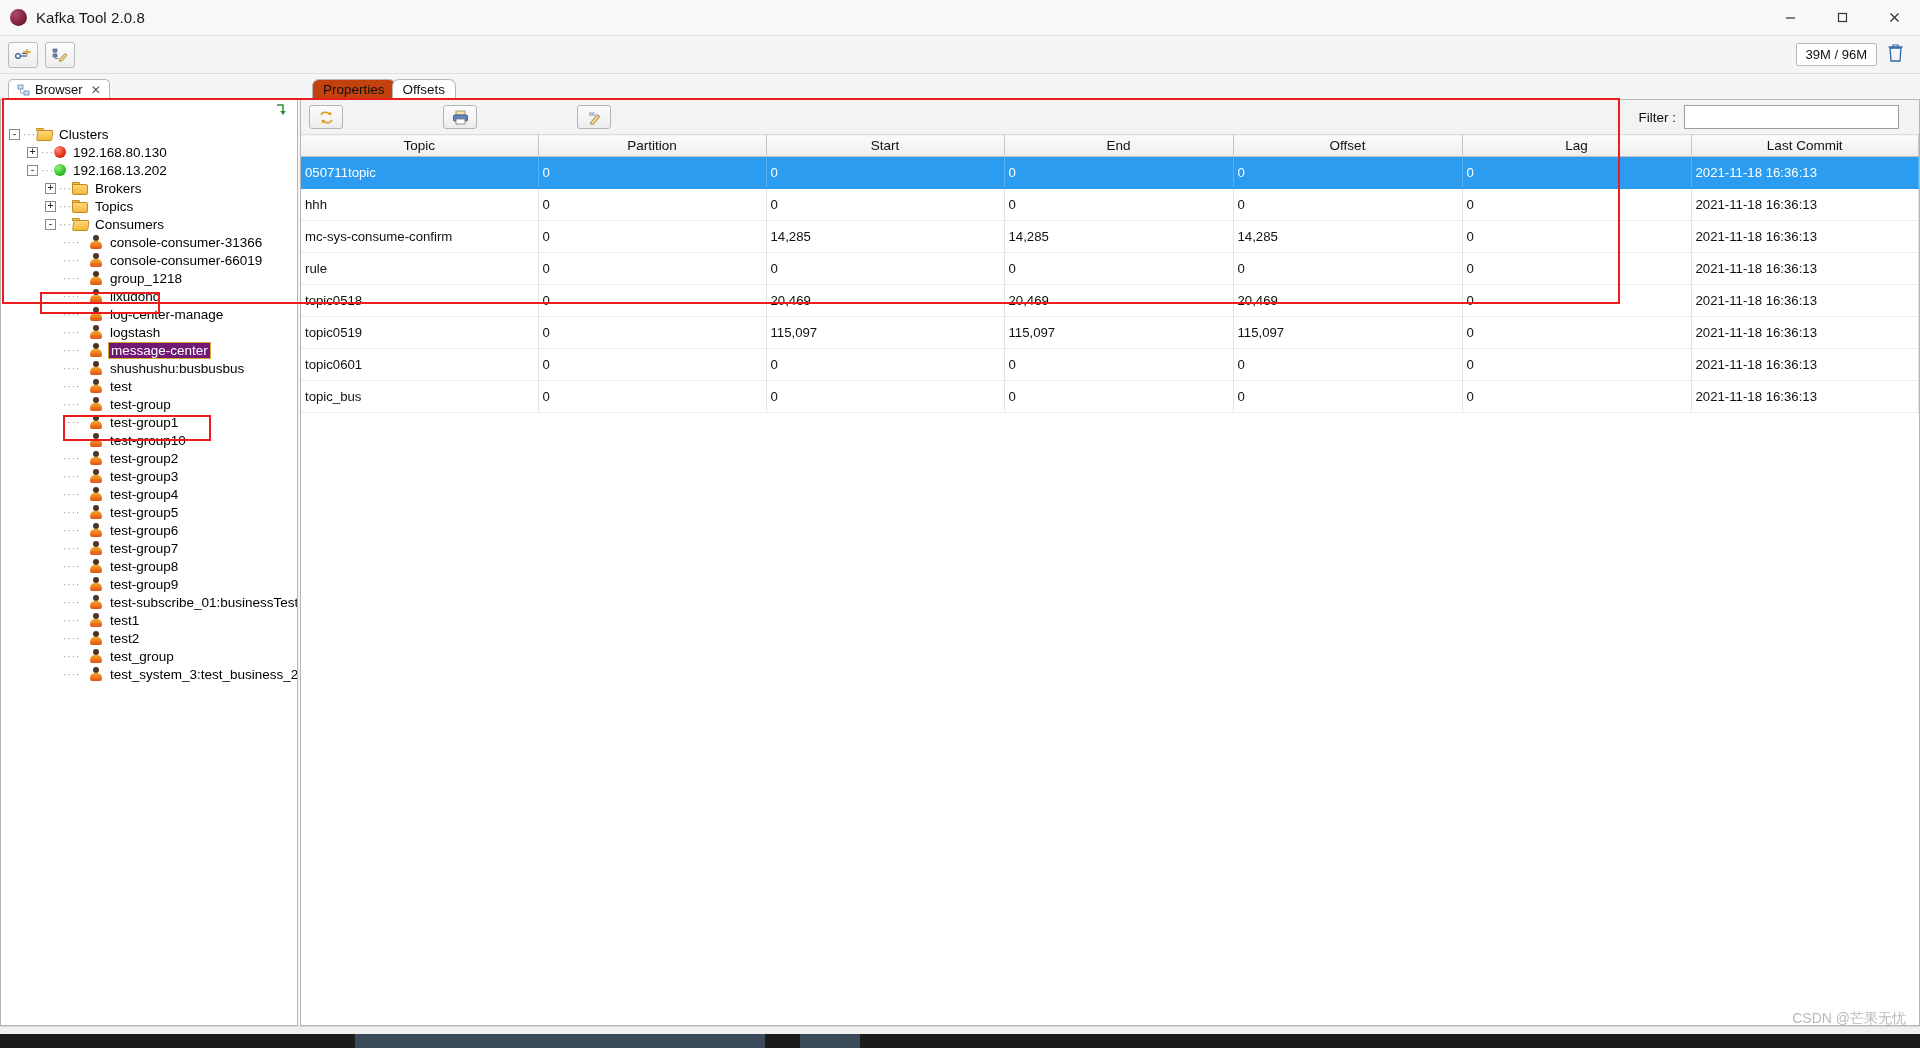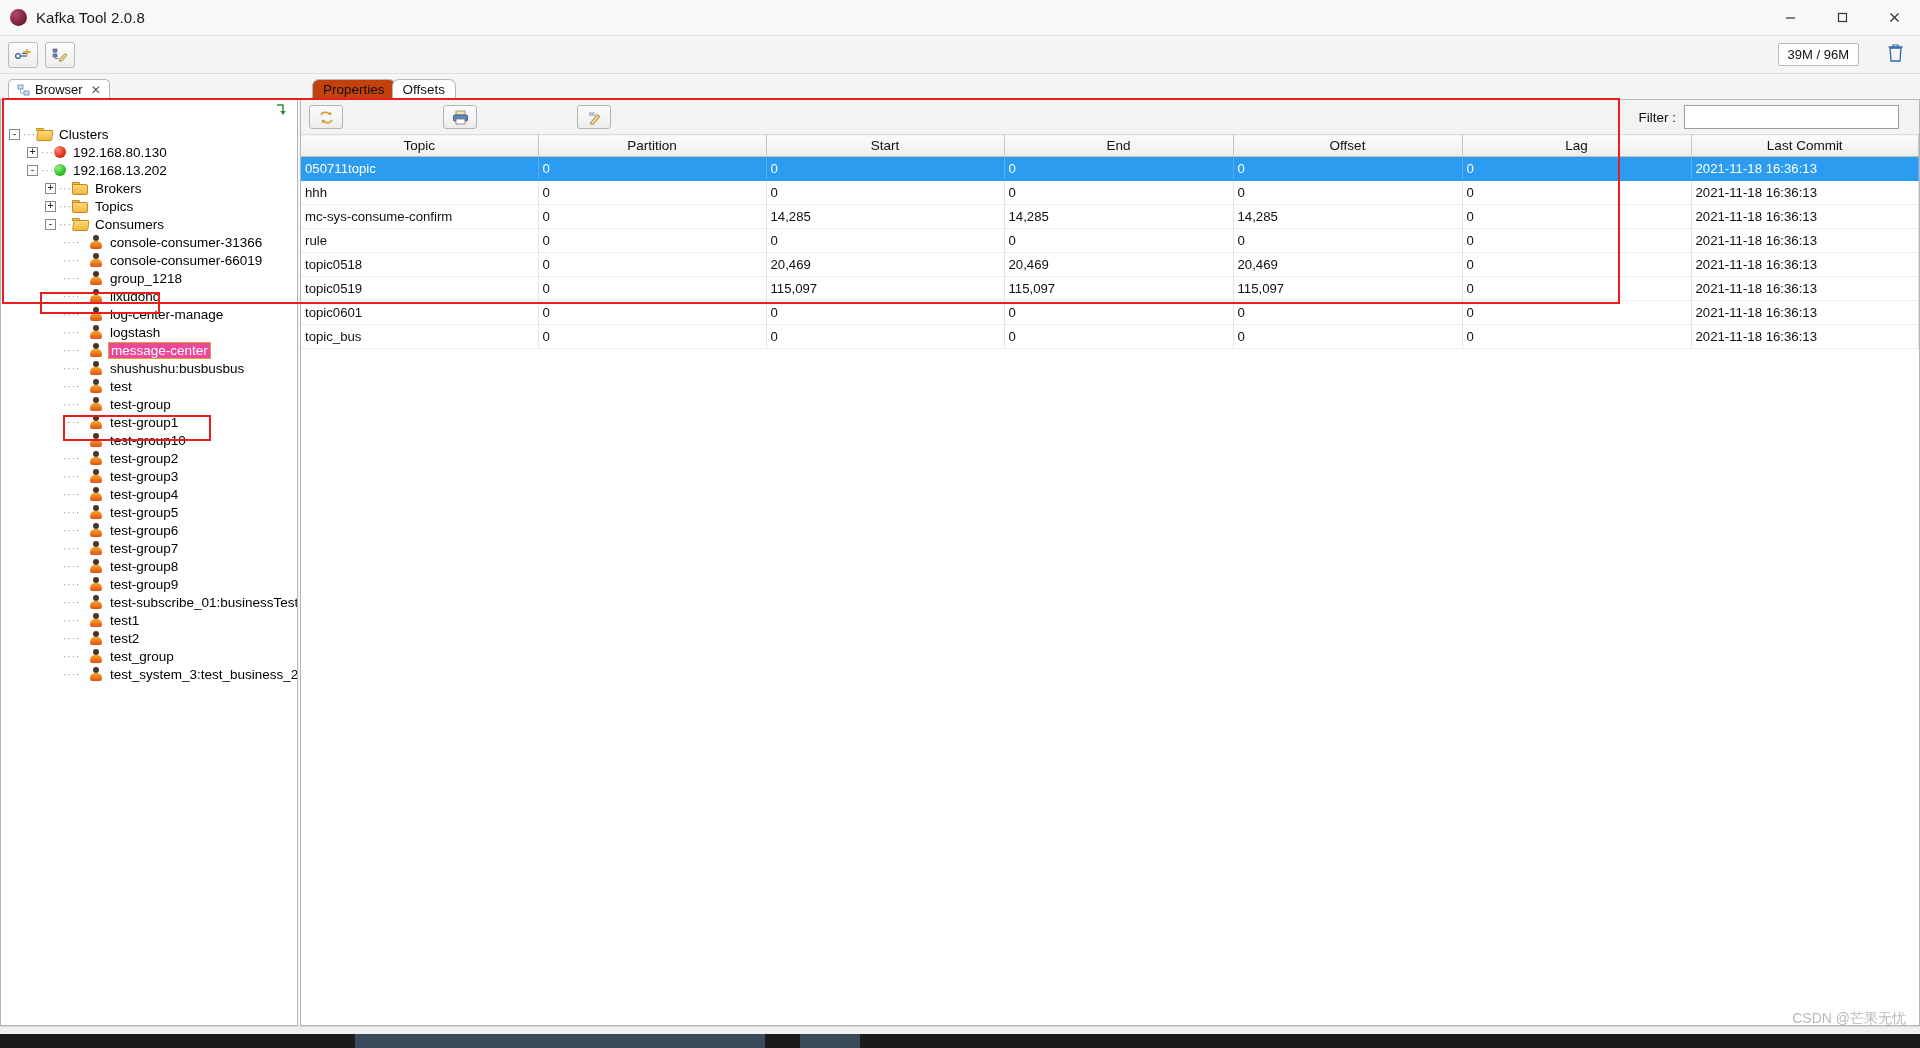--- a/index.html
+++ b/index.html
@@ -67,21 +67,21 @@
   .tool-btn {
     width: 30px; height: 26px;
     background: linear-gradient(#fdfdfd, #eeeeee);
     border: 1px solid #b9b9b9;
     border-radius: 3px;
     margin-right: 7px;
     display: flex; align-items: center; justify-content: center;
   }
   .mem-wrap {
     margin-left: auto;
-    display: flex; align-items: center; gap: 28px;
+    display: flex; align-items: center; gap: 10px;
     padding-right: 8px;
   }
   .mem-box {
     border: 1px solid #b9b9b9;
     background: #fff;
     font-size: 13px;
     padding: 3px 9px;
     color: #111;
     border-radius: 2px;
   }
@@ -142,21 +142,21 @@
     background: #fff;
     display: inline-flex; align-items: center; justify-content: center;
     font-size: 10px; line-height: 1; color: #222;
     flex: 0 0 11px;
     margin-right: 3px;
     font-family: "DejaVu Sans Mono", monospace;
   }
   .dots { width: 13px; flex: 0 0 13px; color:#9a9a9a; font-size:10px; letter-spacing:1px; overflow:hidden; }
   .nlabel { padding: 0 2px; }
   .nlabel.sel {
-    background: #ec4899; color: #fff;
+    background: #701a75; color: #fff;
     border: 1px solid #d9a33a;
   }
   
   .ficon { width: 17px; height: 14px; flex: 0 0 17px; margin-right: 4px; position: relative; }
   .ficon .fbody {
     position: absolute; left: 0; bottom: 0; width: 16px; height: 11px;
     background: linear-gradient(#ffd877, #f5b83c);
     border: 1px solid #c08a1c; border-radius: 1px 2px 2px 2px;
   }
   .ficon .ftab {
@@ -257,21 +257,21 @@
   table.grid th {
     height: 22px;
     background: linear-gradient(#fbfbfb, #eeeeee);
     border-right: 1px solid #c6c6c6;
     border-bottom: 1px solid #c0c0c0;
     border-top: 1px solid #dcdcdc;
     font-size: 13.5px; font-weight: normal; color: #111;
     text-align: center;
   }
   table.grid td {
-    height: 24px;
+    height: 32px;
     font-size: 13.2px; color: #111;
     border-right: 1px solid #e4e4e4;
     border-bottom: 1px solid #ededed;
     padding: 0 0 0 4px;
     white-space: nowrap; overflow: hidden;
   }
   tr.selected td { background: #2b9cf0; color: #fff; border-right-color:#55b0f3; border-bottom-color:#2b9cf0; }
 
   
   .bottom-bar {

